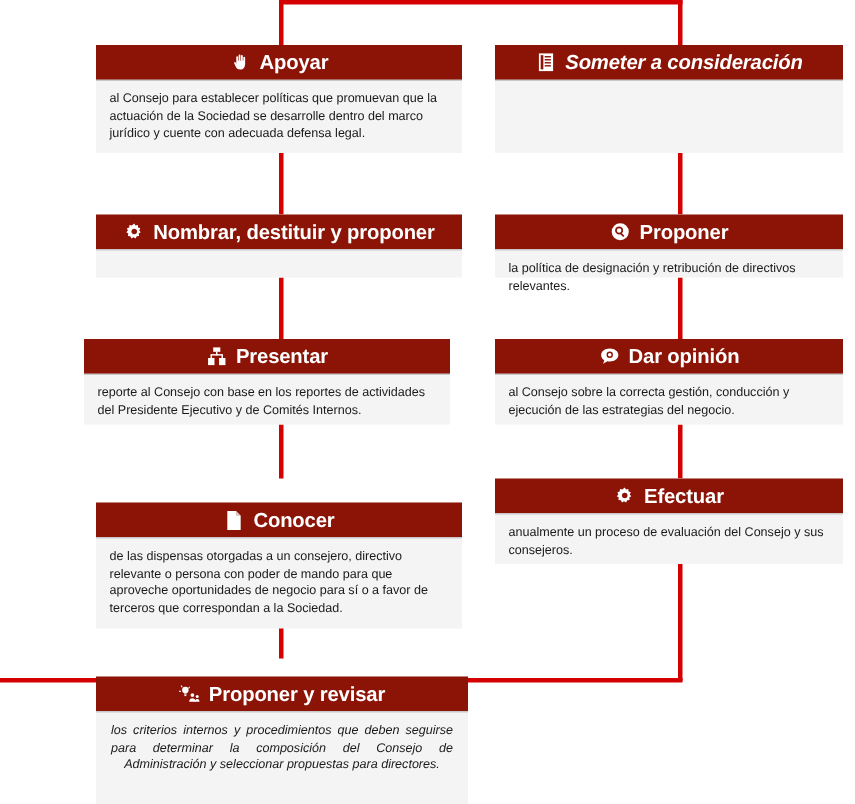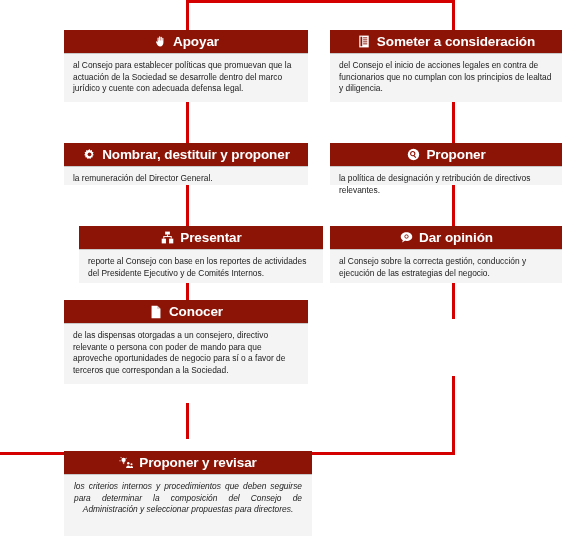--- a/index.html
+++ b/index.html
@@ -77,26 +77,26 @@
   .card-body.justified {
     text-align: justify;
     text-align-last: center;
     padding-left: 10px;
     padding-right: 10px;
     font-style: italic;
   }
 
   
   #card-apoyar          { left: 64px;  top: 30px;  width: 244px; height: 72px; }
-  #card-someter         { left: 330px; top: 30px;  width: 232px; height: 72px; }
+  #card-someter         { left: 330px; top: 30px;  width: 232px; height: 72px; font-style: italic; }
   #card-nombrar         { left: 64px;  top: 143px; width: 244px; height: 42px; }
   #card-revisar         { left: 330px; top: 143px; width: 232px; height: 42px; }
-  #card-presentar       { left: 79px;  top: 226px; width: 244px; height: 57px; }
+  #card-presentar       { left: 56px;  top: 226px; width: 244px; height: 57px; }
   #card-opinion         { left: 330px; top: 226px; width: 232px; height: 57px; }
-  #card-conocer         { left: 64px;  top: 300px; width: 244px; height: 84px; }
+  #card-conocer         { left: 64px;  top: 335px; width: 244px; height: 84px; }
   #card-efectuar        { left: 330px; top: 319px; width: 232px; height: 57px; }
   #card-proponer        { left: 64px;  top: 451px; width: 248px; height: 97px; }
 
   
   #conn-top-h    { left: 186px; top: 0px;   width: 269px; }
   #conn-left-v   { left: 186px; top: 0px;   height: 30px; }
   #conn-right-v  { left: 452px; top: 0px;   height: 30px; }
 
   #conn-l1       { left: 186px; top: 102px; height: 41px; }
   #conn-r1       { left: 452px; top: 102px; height: 41px; }
@@ -150,34 +150,32 @@
           <rect x="1" y="1" width="16" height="20" fill="#ffffff"></rect>
           <rect x="3" y="3" width="3" height="16" fill="#8c1407"></rect>
           <rect x="7.5" y="4" width="7" height="1.6" fill="#8c1407"></rect>
           <rect x="7.5" y="7.4" width="7" height="1.6" fill="#8c1407"></rect>
           <rect x="7.5" y="10.8" width="7" height="1.6" fill="#8c1407"></rect>
           <rect x="7.5" y="14.2" width="7" height="1.6" fill="#8c1407"></rect>
         </svg>
       </span>
       <span class="htext">Someter a consideración</span>
     </div>
-    <div class="card-body">del Consejo el inicio de acciones legales en contra de funcionarios que no cumplan con los principios de lealtad y diligencia.</div>
   </div>
 
   <div class="card" id="card-nombrar">
     <div class="card-header">
       <span class="hicon">
         <svg width="13" height="13" viewBox="0 0 24 24" fill="#ffffff" aria-hidden="true">
           <path d="M12 1.8l1.5 2.6 2.9-.7.3 3 2.8 1-1.4 2.7 1.9 2.3-2.5 1.6.5 3-3 .2-1.3 2.7-2.6-1.5-2.6 1.5-1.3-2.7-3-.2.5-3-2.5-1.6 1.9-2.3L3 7.7l2.8-1 .3-3 2.9.7z"></path>
           <circle cx="12" cy="11.6" r="3.4" fill="#8c1407"></circle>
         </svg>
       </span>
       <span class="htext">Nombrar, destituir y proponer</span>
     </div>
-    <div class="card-body">la remuneración del Director General.</div>
   </div>
 
   <div class="card" id="card-revisar">
     <div class="card-header">
       <span class="hicon">
         <svg width="13" height="13" viewBox="0 0 24 24" aria-hidden="true">
           <circle cx="12" cy="12" r="10.5" fill="#ffffff"></circle>
           <circle cx="10.6" cy="10.4" r="3.9" fill="none" stroke="#8c1407" stroke-width="2.1"></circle>
           <rect x="13.3" y="13.2" width="5.4" height="2.1" fill="#8c1407" transform="rotate(45 13.3 13.2)"></rect>
         </svg>
@@ -224,20 +222,32 @@
         <svg width="12" height="14" viewBox="0 0 18 22" aria-hidden="true">
           <path d="M2 1h9l5 5v15H2z" fill="#ffffff"></path>
           <path d="M11 1l5 5h-5z" fill="#d9c2bf"></path>
         </svg>
       </span>
       <span class="htext">Conocer</span>
     </div>
     <div class="card-body">de las dispensas otorgadas a un consejero, directivo relevante o persona con poder de mando para que aproveche oportunidades de negocio para sí o a favor de terceros que correspondan a la Sociedad.</div>
   </div>
 
+  <div class="card" id="card-efectuar">
+    <div class="card-header">
+      <span class="hicon">
+        <svg width="13" height="13" viewBox="0 0 24 24" fill="#ffffff" aria-hidden="true">
+          <path d="M12 1.8l1.5 2.6 2.9-.7.3 3 2.8 1-1.4 2.7 1.9 2.3-2.5 1.6.5 3-3 .2-1.3 2.7-2.6-1.5-2.6 1.5-1.3-2.7-3-.2.5-3-2.5-1.6 1.9-2.3L3 7.7l2.8-1 .3-3 2.9.7z"></path>
+          <circle cx="12" cy="11.6" r="3.4" fill="#8c1407"></circle>
+        </svg>
+      </span>
+      <span class="htext">Efectuar</span>
+    </div>
+    <div class="card-body">anualmente un proceso de evaluación del Consejo y sus consejeros.</div>
+  </div>
 
   <div class="card" id="card-proponer">
     <div class="card-header">
       <span class="hicon">
         <svg width="15" height="13" viewBox="0 0 26 22" fill="#ffffff" aria-hidden="true">
           <circle cx="8.5" cy="6.4" r="4"></circle>
           <rect x="6.9" y="10.6" width="3.2" height="1.5"></rect>
           <rect x="7.3" y="12.6" width="2.4" height="1.3"></rect>
           <rect x="2.6" y="1.2" width="1.3" height="2.6" transform="rotate(-35 2.6 1.2)"></rect>
           <rect x="13.3" y="2.0" width="1.3" height="2.6" transform="rotate(35 13.3 2.0)"></rect>

